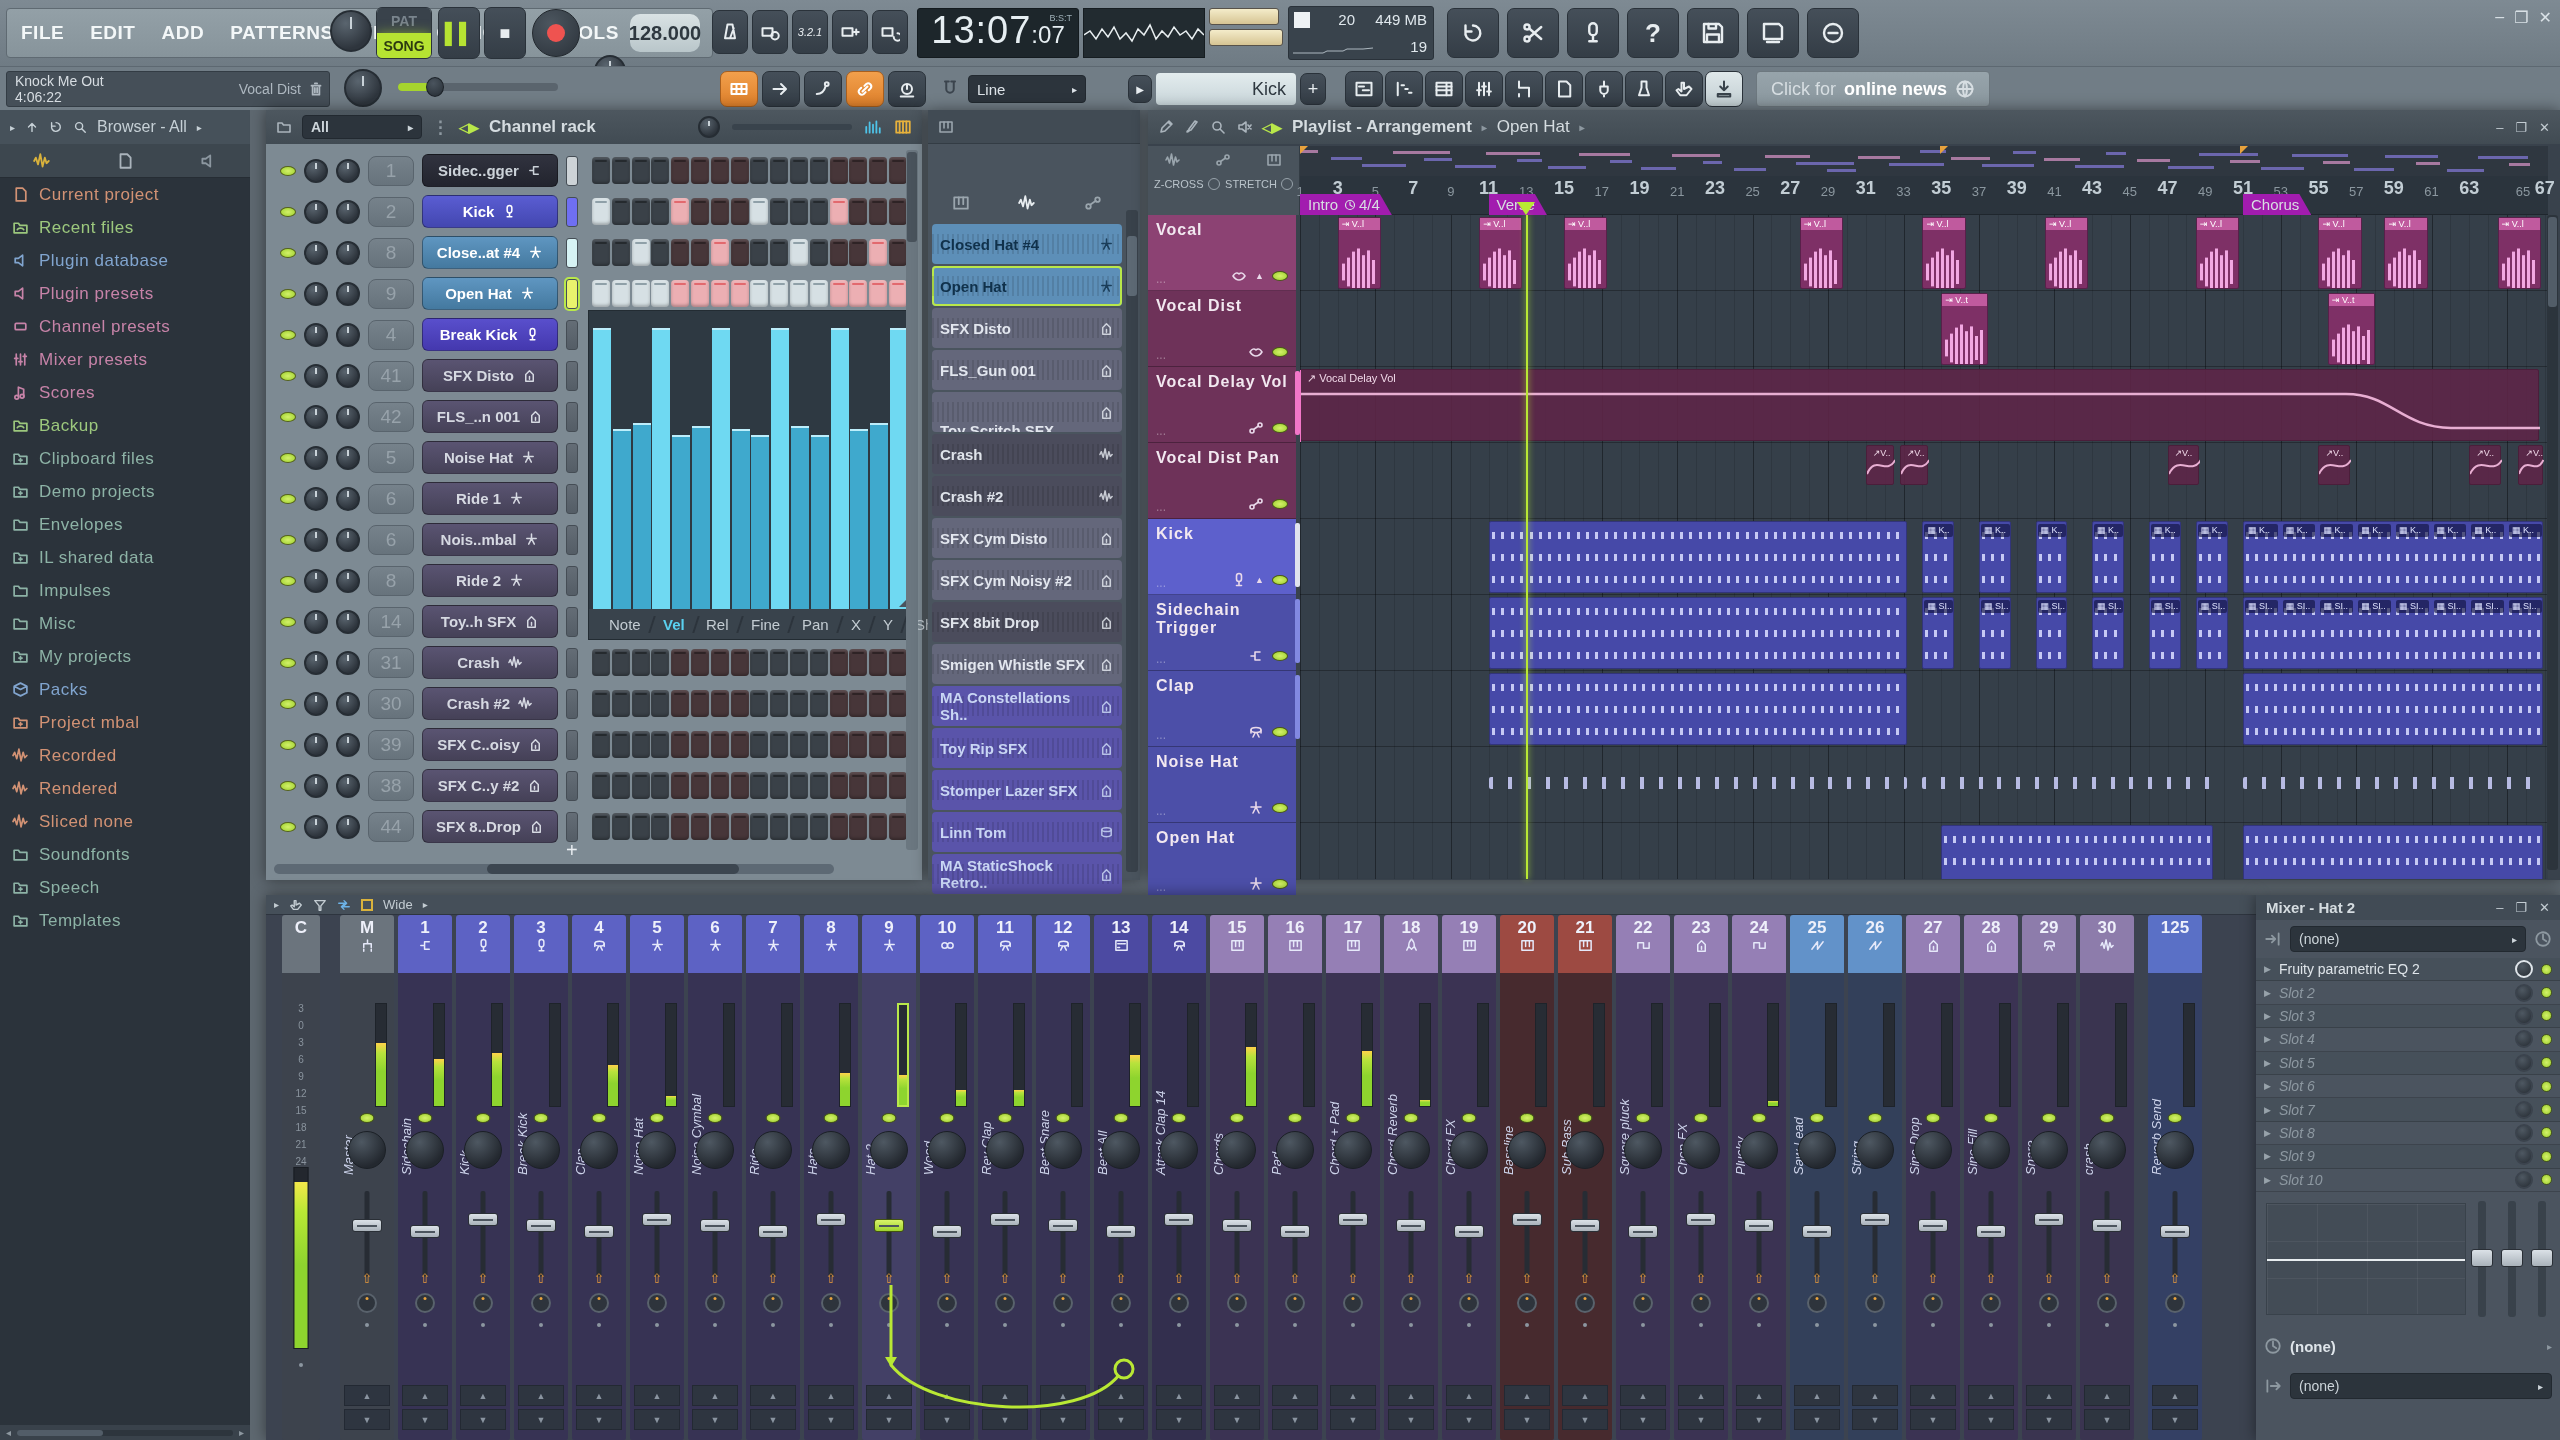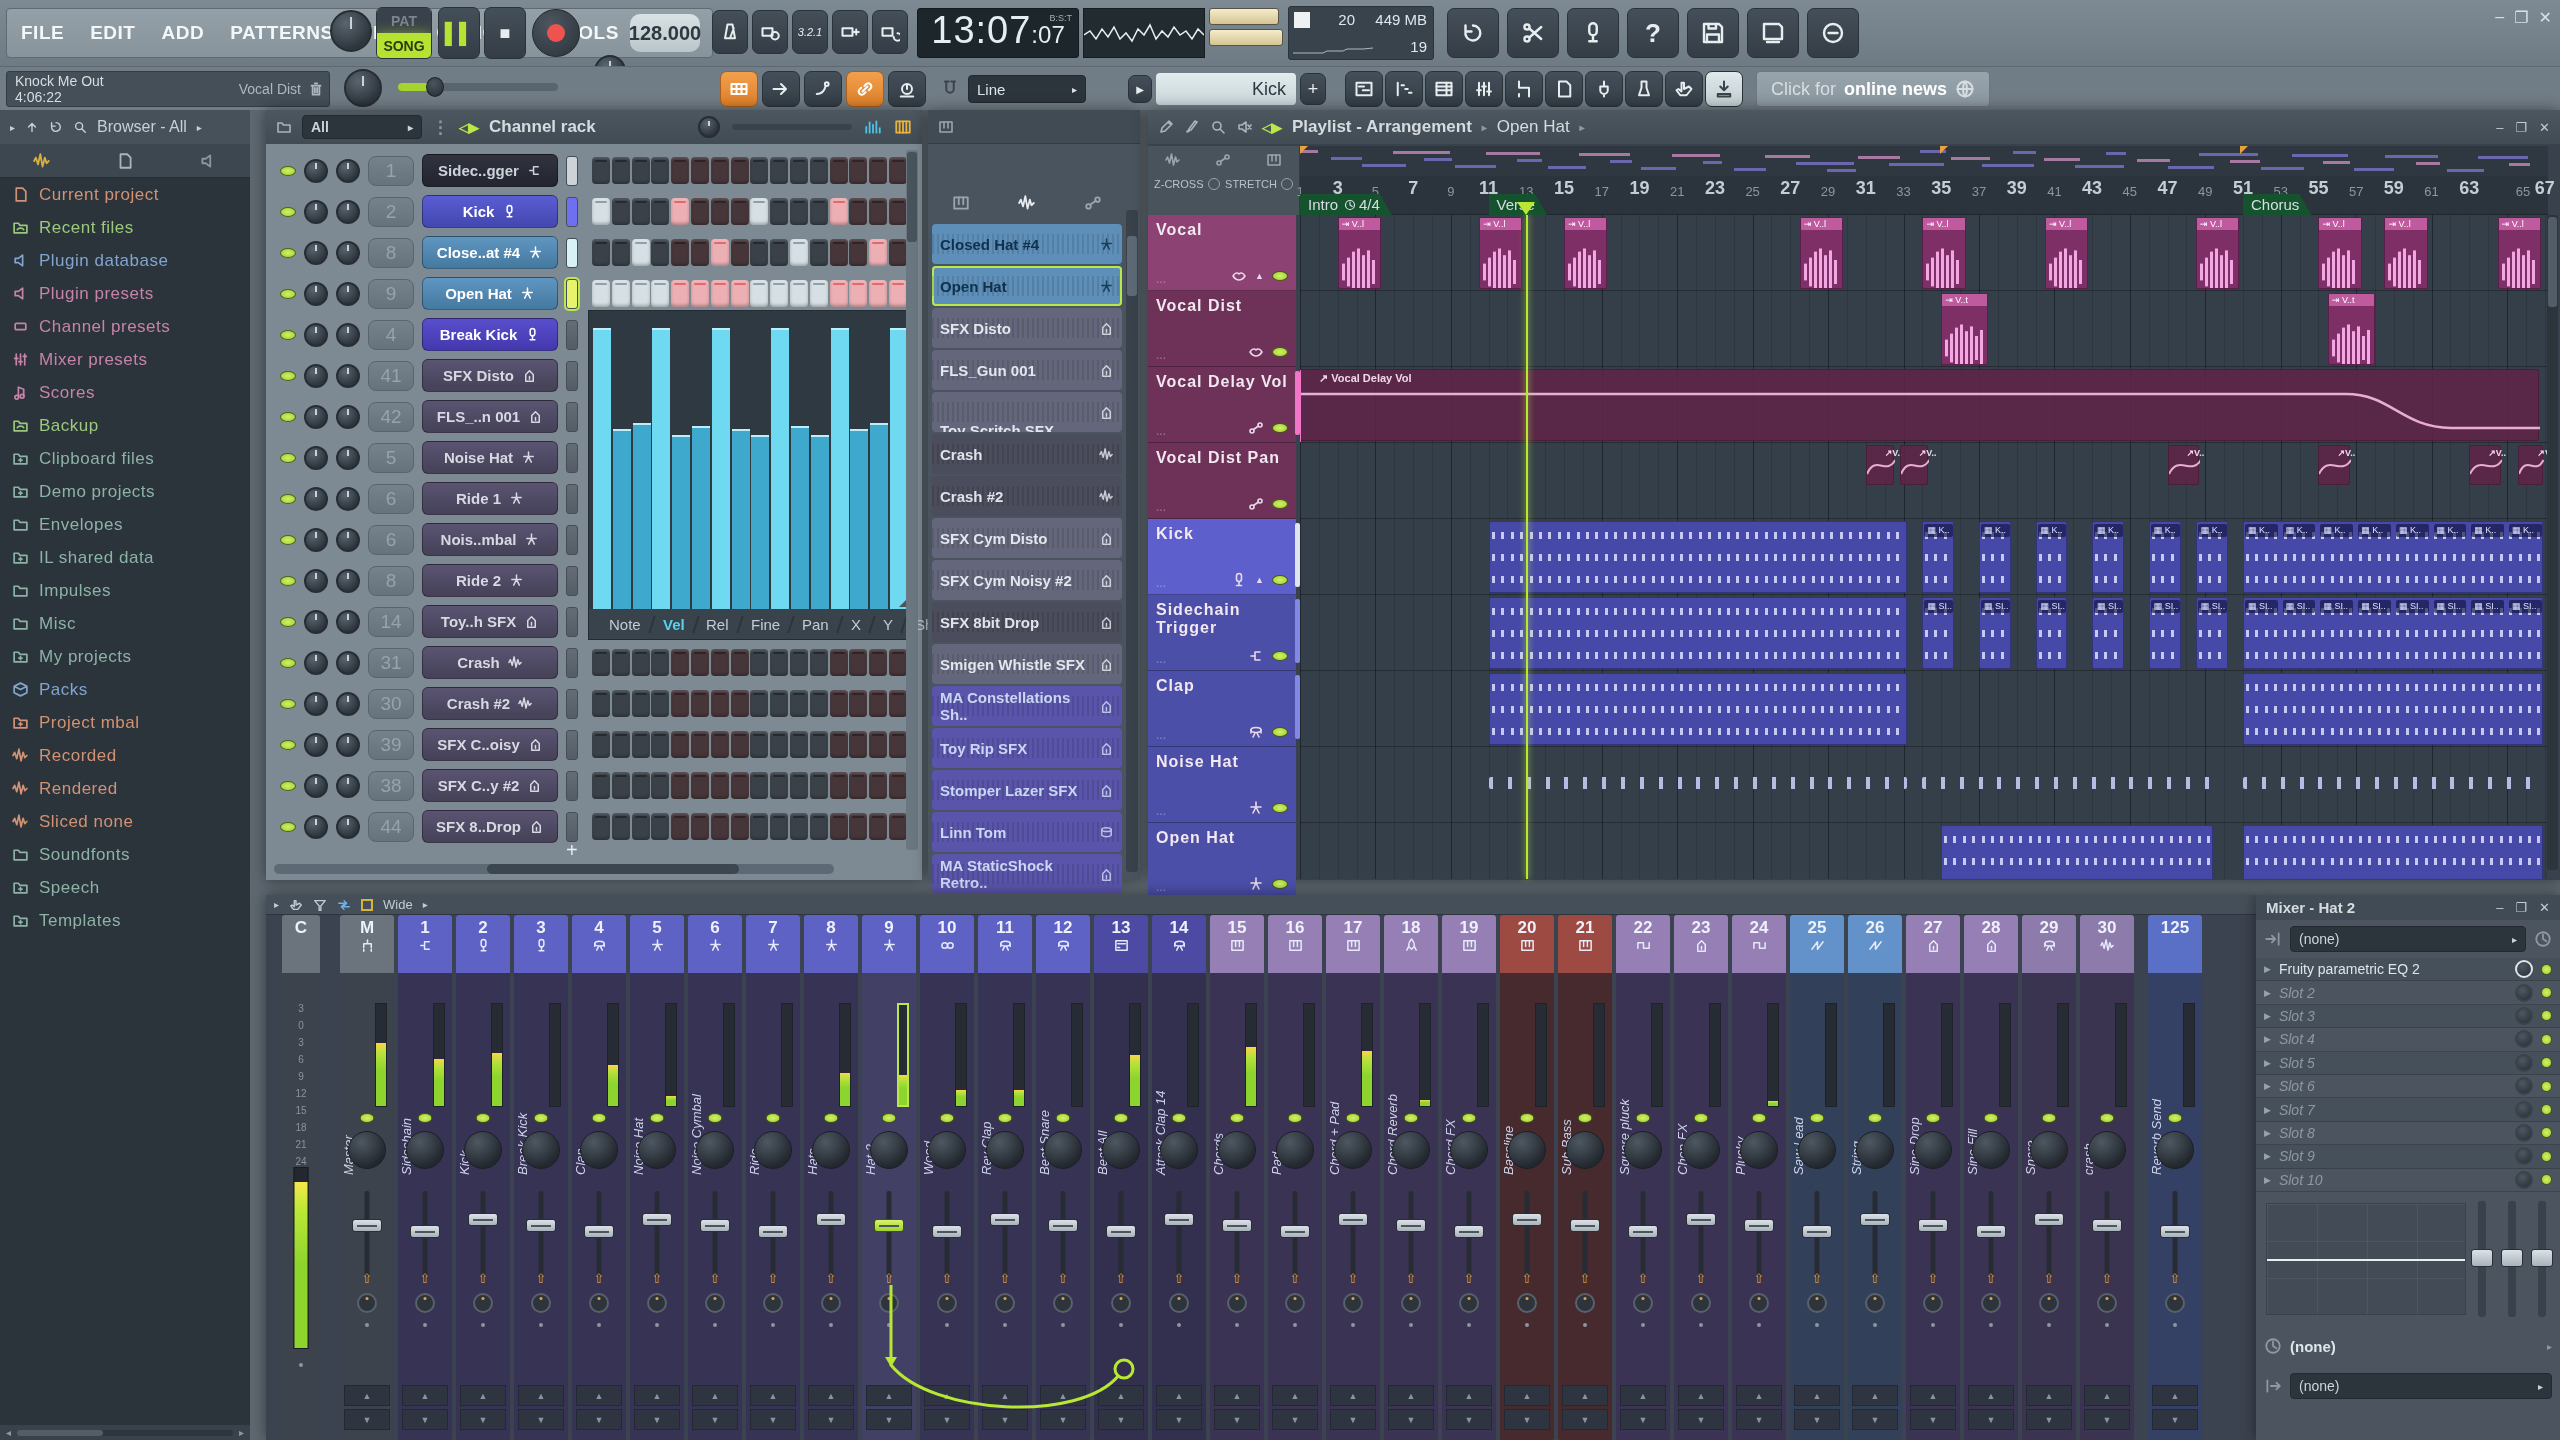--- a/index.html
+++ b/index.html
@@ -88,21 +88,21 @@
 .pk-pur{background:#5a54aa;color:#c9d6f4}
 .pk-sel{outline:2px solid #b9e84a;outline-offset:-2px}
 #pscroll{position:absolute;right:2px;top:100px;bottom:8px;width:12px;background:#39424b;border-radius:3px}
 #pscroll .h{position:absolute;top:26px;left:1px;width:10px;height:60px;background:#5d6974;border-radius:3px}
 
 #playlist{left:1148px;top:110px;width:1412px;height:770px;background:#39424c;box-shadow:0 0 14px rgba(0,0,0,.45)}
 #pl-overview{position:absolute;left:152px;top:36px;width:1248px;height:30px;background:#2f3740;overflow:hidden}
 #pl-timeline{position:absolute;left:152px;top:66px;width:1248px;height:39px;background:#2b343d;border-bottom:1px solid #1f262d}
 .tick{position:absolute;bottom:15px;transform:translateX(-50%);color:#8b979f;font-size:13px}
 .tick.big{color:#c2cdd4;font-size:18px;font-weight:bold}
-.marker{position:absolute;top:18px;height:21px;background:#14532d;color:#d8dee2;font-size:15px;display:flex;align-items:center;gap:6px;padding:0 12px 0 8px;clip-path:polygon(0 0,calc(100% - 12px) 0,100% 100%,0 100%)}
+.marker{position:absolute;top:18px;height:21px;background:#a21caf;color:#d8dee2;font-size:15px;display:flex;align-items:center;gap:6px;padding:0 12px 0 8px;clip-path:polygon(0 0,calc(100% - 12px) 0,100% 100%,0 100%)}
 #pl-corner{position:absolute;left:0;top:36px;width:152px;height:69px;background:#49535c;border-right:1px solid #333c44}
 #pl-corner .tgl{font-size:11px;color:#b9c3ca;display:flex;align-items:center;gap:4px}
 .circ{width:12px;height:12px;border:1px solid #98a3ab;border-radius:50%;display:inline-block}
 .pl-track{position:absolute;left:0;width:148px;height:76px;border-bottom:1px solid rgba(0,0,0,.3);padding:6px 8px;color:#f2e8f0}
 .pl-track .nm{font-size:16px;font-weight:bold;letter-spacing:1px}
 .pl-track .bot{position:absolute;right:8px;bottom:6px;display:flex;align-items:center;gap:8px}
 .pl-track .dots{position:absolute;left:8px;bottom:4px;color:rgba(255,255,255,.35);font-size:12px}
 .tl-led{width:16px;height:10px;border-radius:50%;background:radial-gradient(#d3f06a,#9ccf2b);border:1px solid #4a5a18}
 .tk-mar{background:#6e3259}.tk-marbig{background:#8c4273}
 .tk-ind{background:#4c4fa8}.tk-indbig{background:#5d60cc}
@@ -110,21 +110,21 @@
  repeating-linear-gradient(90deg,rgba(0,0,0,.30) 0 1px,transparent 1px 75.44px),
  repeating-linear-gradient(90deg,rgba(0,0,0,.13) 0 1px,transparent 1px 18.86px),
  repeating-linear-gradient(180deg,transparent 0 75px,rgba(0,0,0,.30) 75px 76px),#353f49}
 .clip{position:absolute;border-radius:2px}
 .clip-wave{background:#7e3066;border:1px solid #58204a}
 .clip-wave .hd{height:12px;background:#c05a9e;font-size:9px;color:#fff;padding-left:3px;overflow:hidden;line-height:12px}
 .clip-pat{background:#4649a8;border:1px solid #32347a;overflow:hidden}
 .clip-pat .band{position:absolute;left:2px;right:2px;height:7px;background:repeating-linear-gradient(90deg,#c6c9f4 0 3px,transparent 3px 9.4px)}
 .chip{position:absolute;top:2px;height:13px;background:rgba(18,20,64,.65);color:#dfe3ff;font-size:9px;line-height:13px;padding:0 3px;border-radius:2px;white-space:nowrap;overflow:hidden}
 .clip-auto{background:rgba(94,38,72,.88);border:1px solid #4a1e3a}
-.clip-auto .lbl{position:absolute;left:18px;top:2px;font-size:11px;color:#f0d8e8;font-weight:bold}
+.clip-auto .lbl{position:absolute;left:6px;top:2px;font-size:11px;color:#f0d8e8;font-weight:normal}
 .clip-sparse{background:repeating-linear-gradient(90deg,#c6c9f4 0 4px,transparent 4px 18.86px)}
 #playhead-tri{position:absolute;top:92px;width:0;height:0;border-left:9px solid transparent;border-right:9px solid transparent;border-top:13px solid #b9e834;z-index:6}
 #playhead-line{position:absolute;top:105px;width:2px;bottom:1px;background:#b9e834;box-shadow:0 0 6px #b9e834;z-index:5}
 #pl-vscroll{position:absolute;right:2px;top:105px;bottom:10px;width:11px;background:#2c343c;border-radius:3px}
 #pl-vscroll .h{position:absolute;top:2px;left:1px;width:9px;height:90px;background:#525d68;border-radius:3px}
 
 #mixer{left:266px;top:895px;width:1990px;height:545px;background:#3c4350;box-shadow:0 0 14px rgba(0,0,0,.45)}
 #mxhead{height:20px;background:#454f59;display:flex;align-items:center;gap:10px;padding:0 8px;font-size:13px;color:#c3ccd2;border-bottom:1px solid #2e353f}
 .strip{position:absolute;top:20px;width:54px;height:525px;border-radius:3px 3px 0 0}
 .strip .hd{height:58px;border-radius:3px 3px 0 0;text-align:center;color:#eef0fa}

